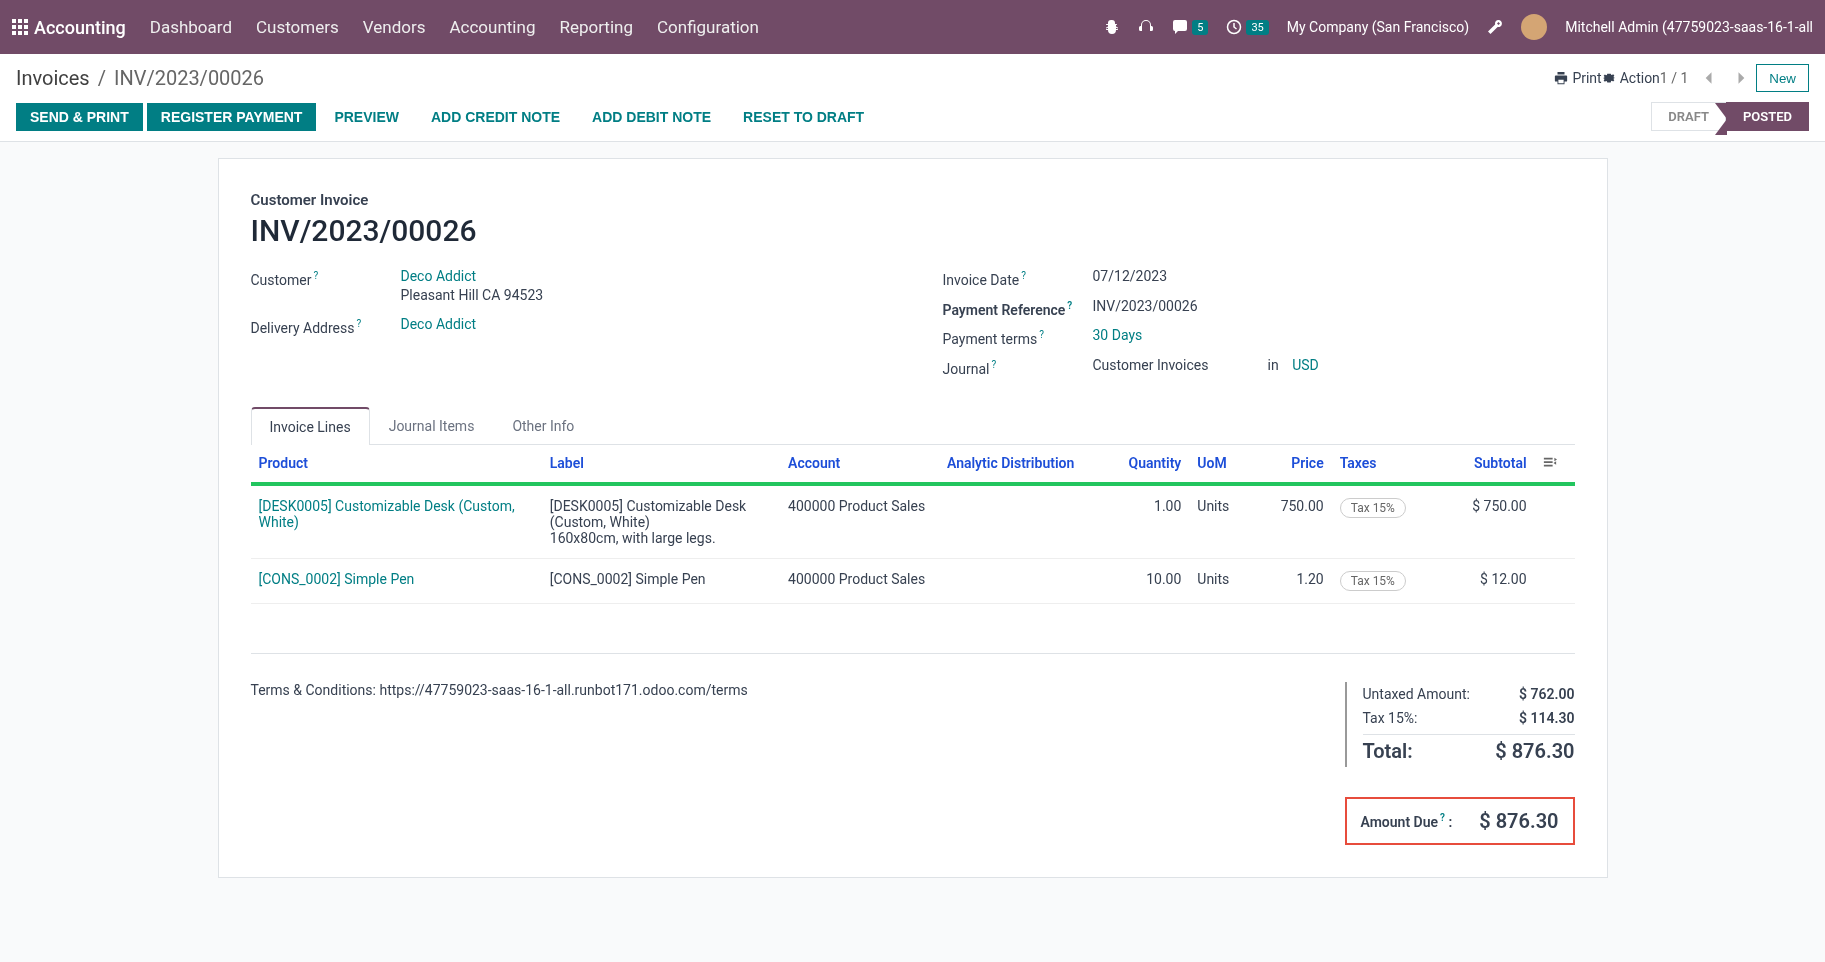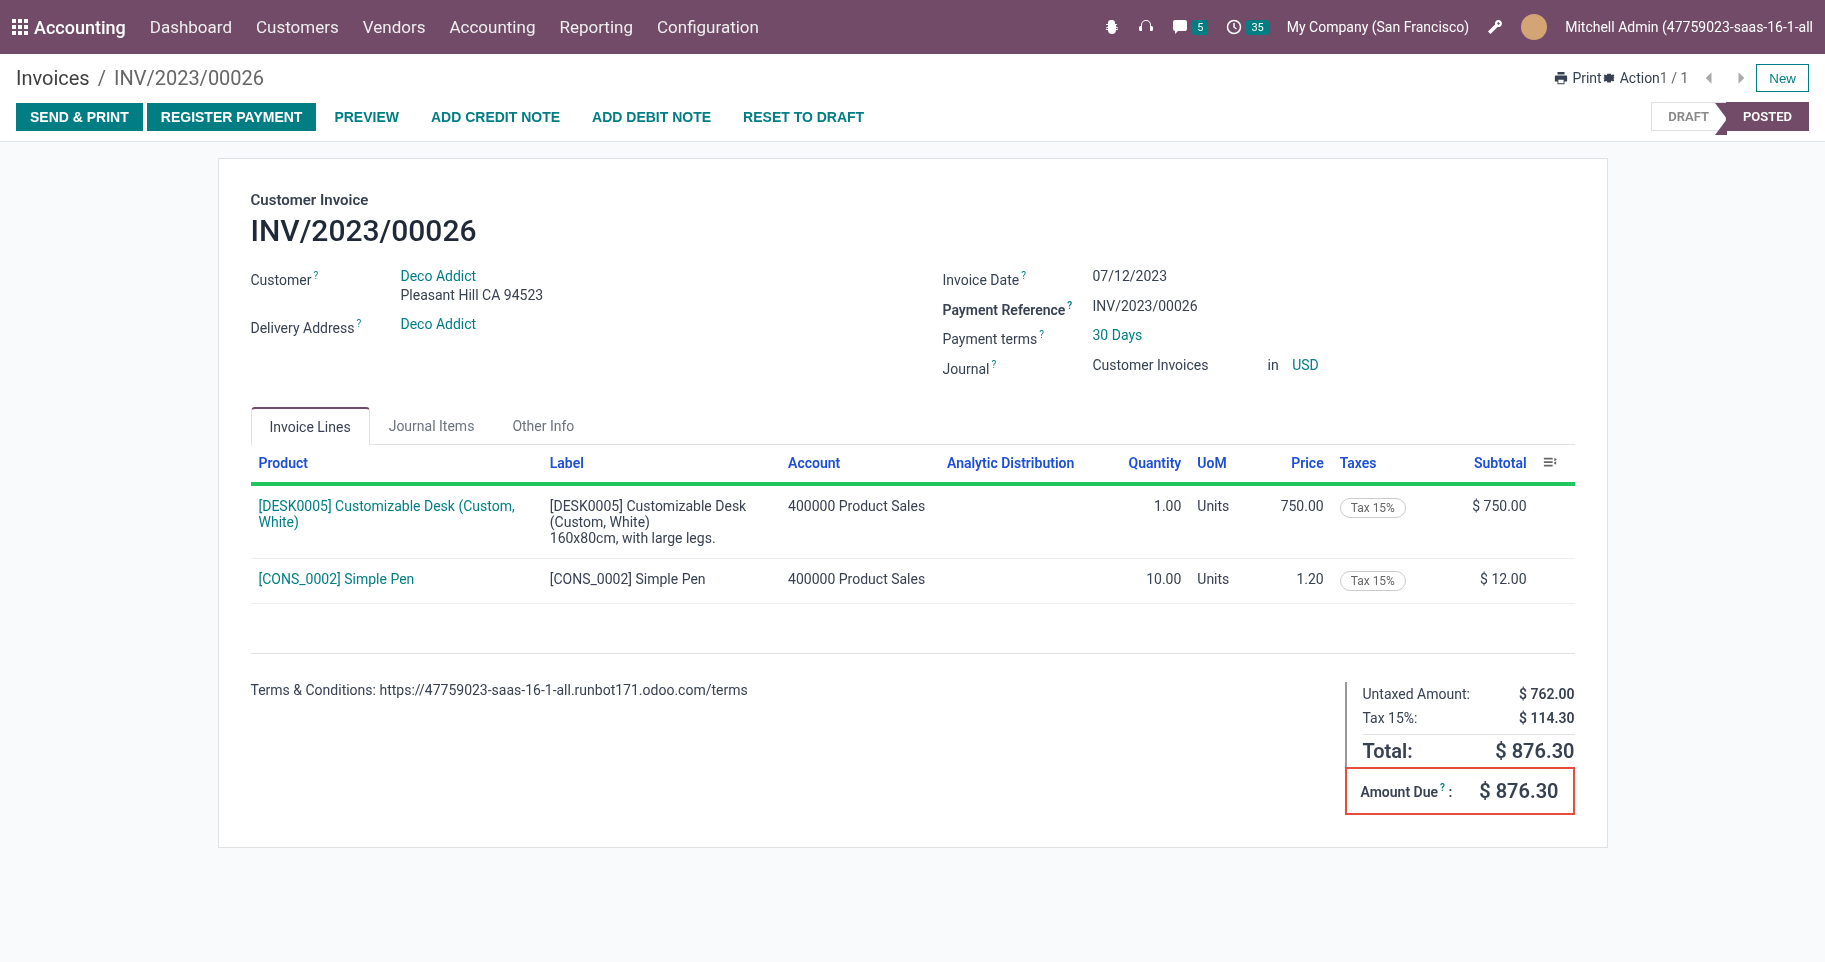--- a/index.html
+++ b/index.html
@@ -76,21 +76,21 @@
     .empty-space { height: 50px; border-bottom: 1px solid #dee2e6; }
     
     
     .sheet-footer { display: flex; justify-content: space-between; margin-top: 28px; align-items: flex-start; }
     .terms { color: #374151; font-size: 14px; }
     .totals { border-left: 2px solid #999; padding-left: 16px; min-width: 230px; }
     .total-row { display: flex; justify-content: space-between; padding: 4px 0; font-size: 14px; }
     .total-row.grand { font-size: 20px; font-weight: 600; border-top: 1px solid #dee2e6; margin-top: 4px; padding-top: 4px; }
     .total-row .val { font-weight: 600; }
     
-    .amount-due { border: 2px solid #e74c3c; padding: 10px 14px; display: flex; justify-content: space-between; align-items: center; min-width: 230px; float: right; clear: both; }
+    .amount-due { border: 2px solid #e74c3c; padding: 10px 14px; margin-top: 30px; display: flex; justify-content: space-between; align-items: center; min-width: 230px; float: right; clear: both; }
     .amount-due .label { font-weight: 600; }
     .amount-due .val { font-size: 20px; font-weight: 600; }
     
     .in-text { margin-right: 10px; }
   </style>
 </head>
 <body>
 
 <div class="navbar">
   <div class="nav-apps">

